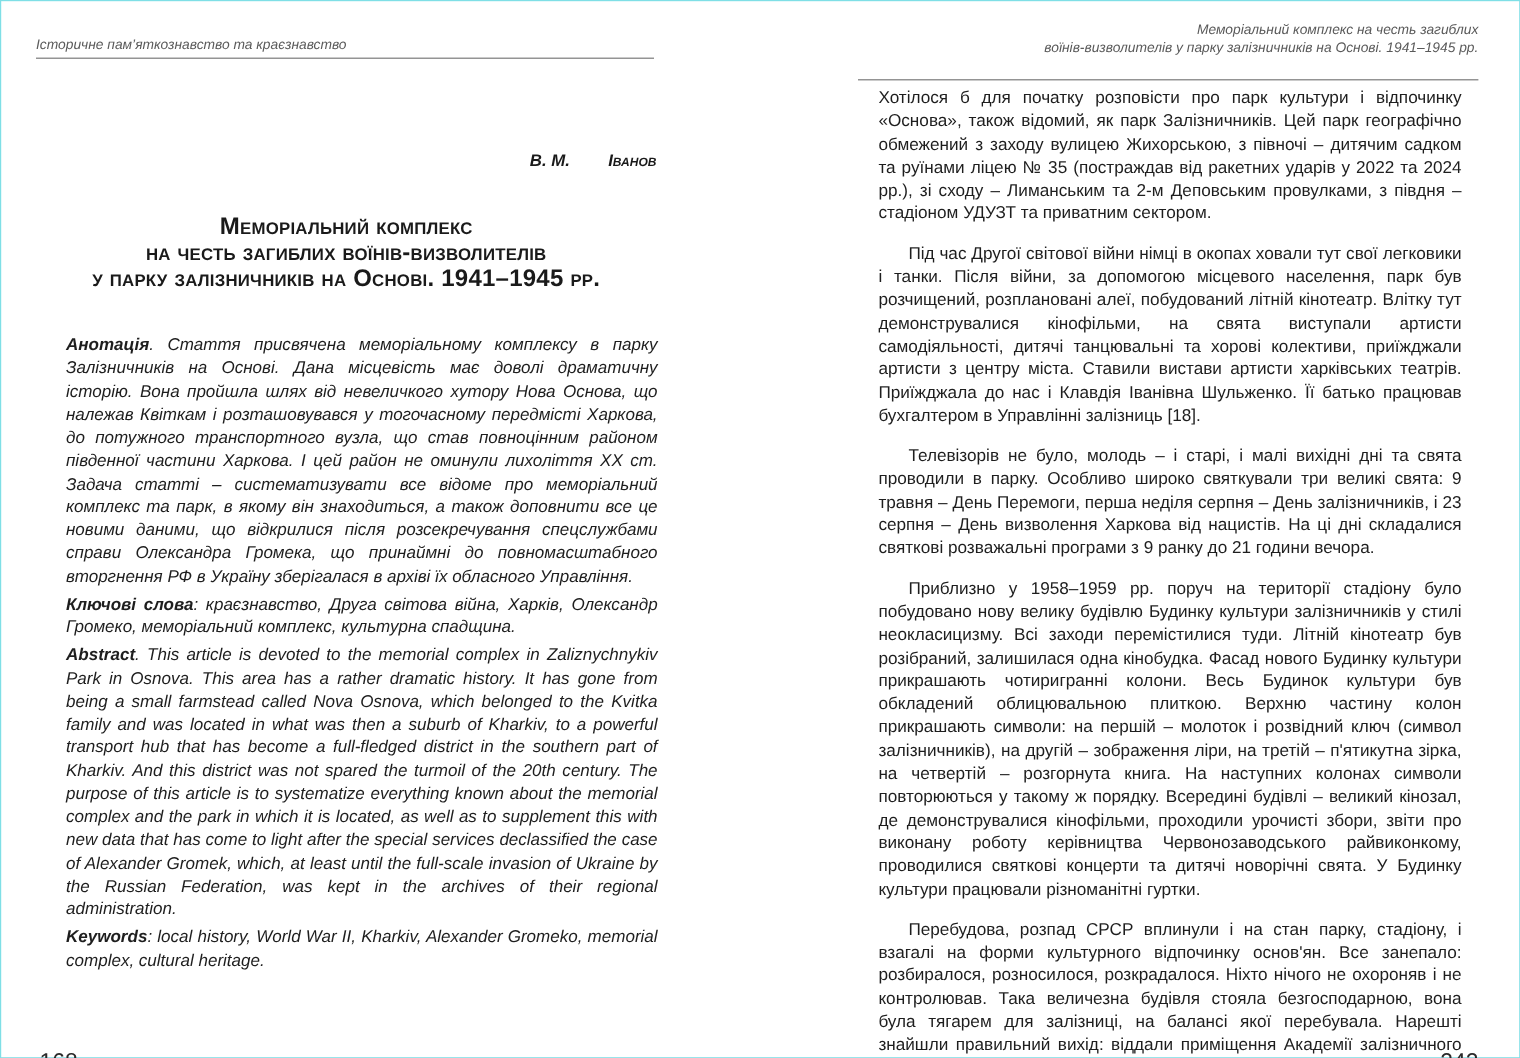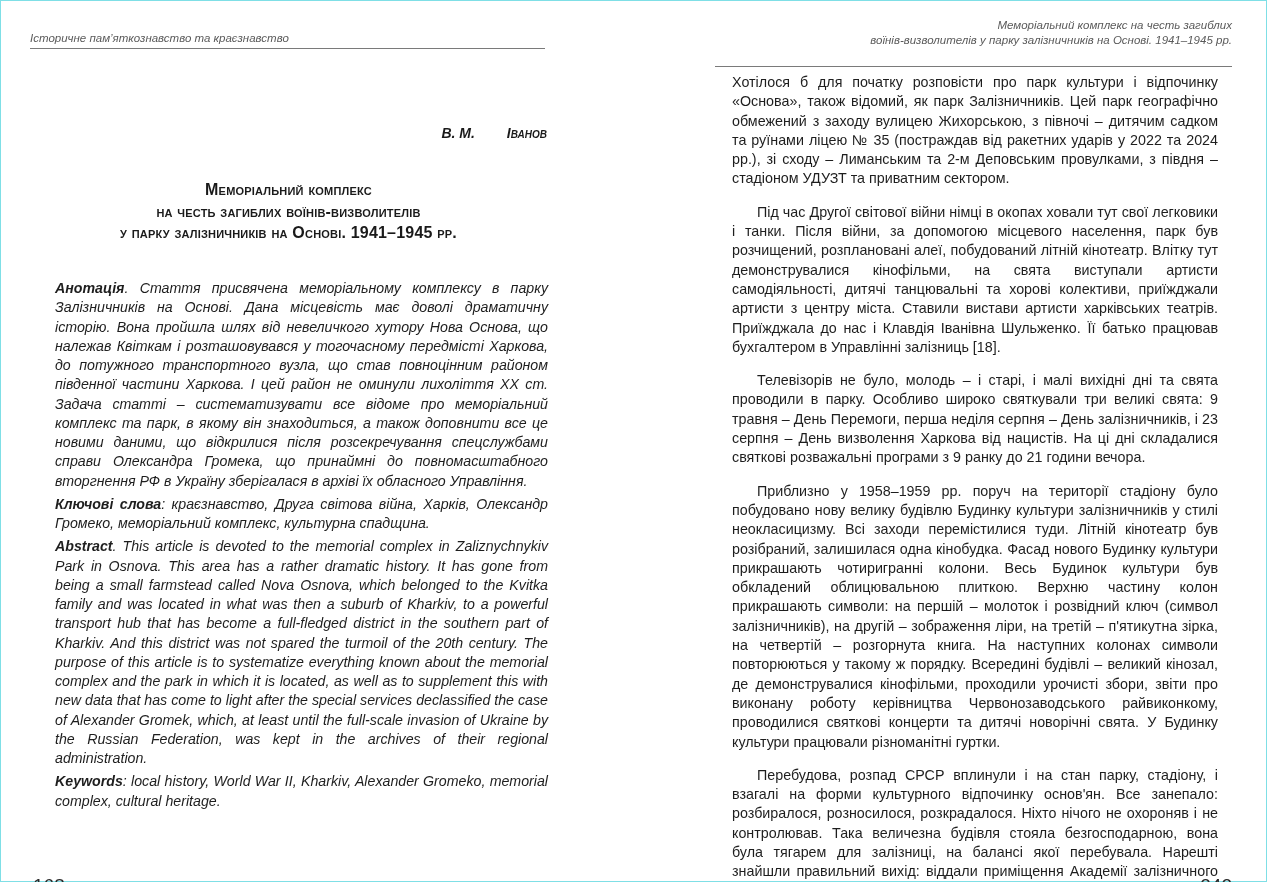--- a/index.html
+++ b/index.html
@@ -35,21 +35,21 @@
 
   .author {
     position: absolute; left: 30px; top: 125px; width: 517px;
     text-align: right; font-weight: bold; font-style: italic;
     font-size: 14px; color: #1a1a1a;
   }
   .author .sc { font-variant: small-caps; margin-left: 28px; }
 
   .title {
     position: absolute; left: 30px; top: 179px; width: 517px;
-    text-align: center; font-weight: bold; font-size: 16px;
+    text-align: center; font-weight: bold; font-size: 20px;
     line-height: 21.5px; color: #1a1a1a; font-variant: small-caps;
     letter-spacing: 0.2px;
   }
   .title span { display: block; }
 
   .abstract-block {
     position: absolute; left: 55px; top: 279px; width: 493px;
     font-size: 14.2px; line-height: 19.25px; font-style: italic;
     text-align: justify; color: #1e1e1e;
   }

